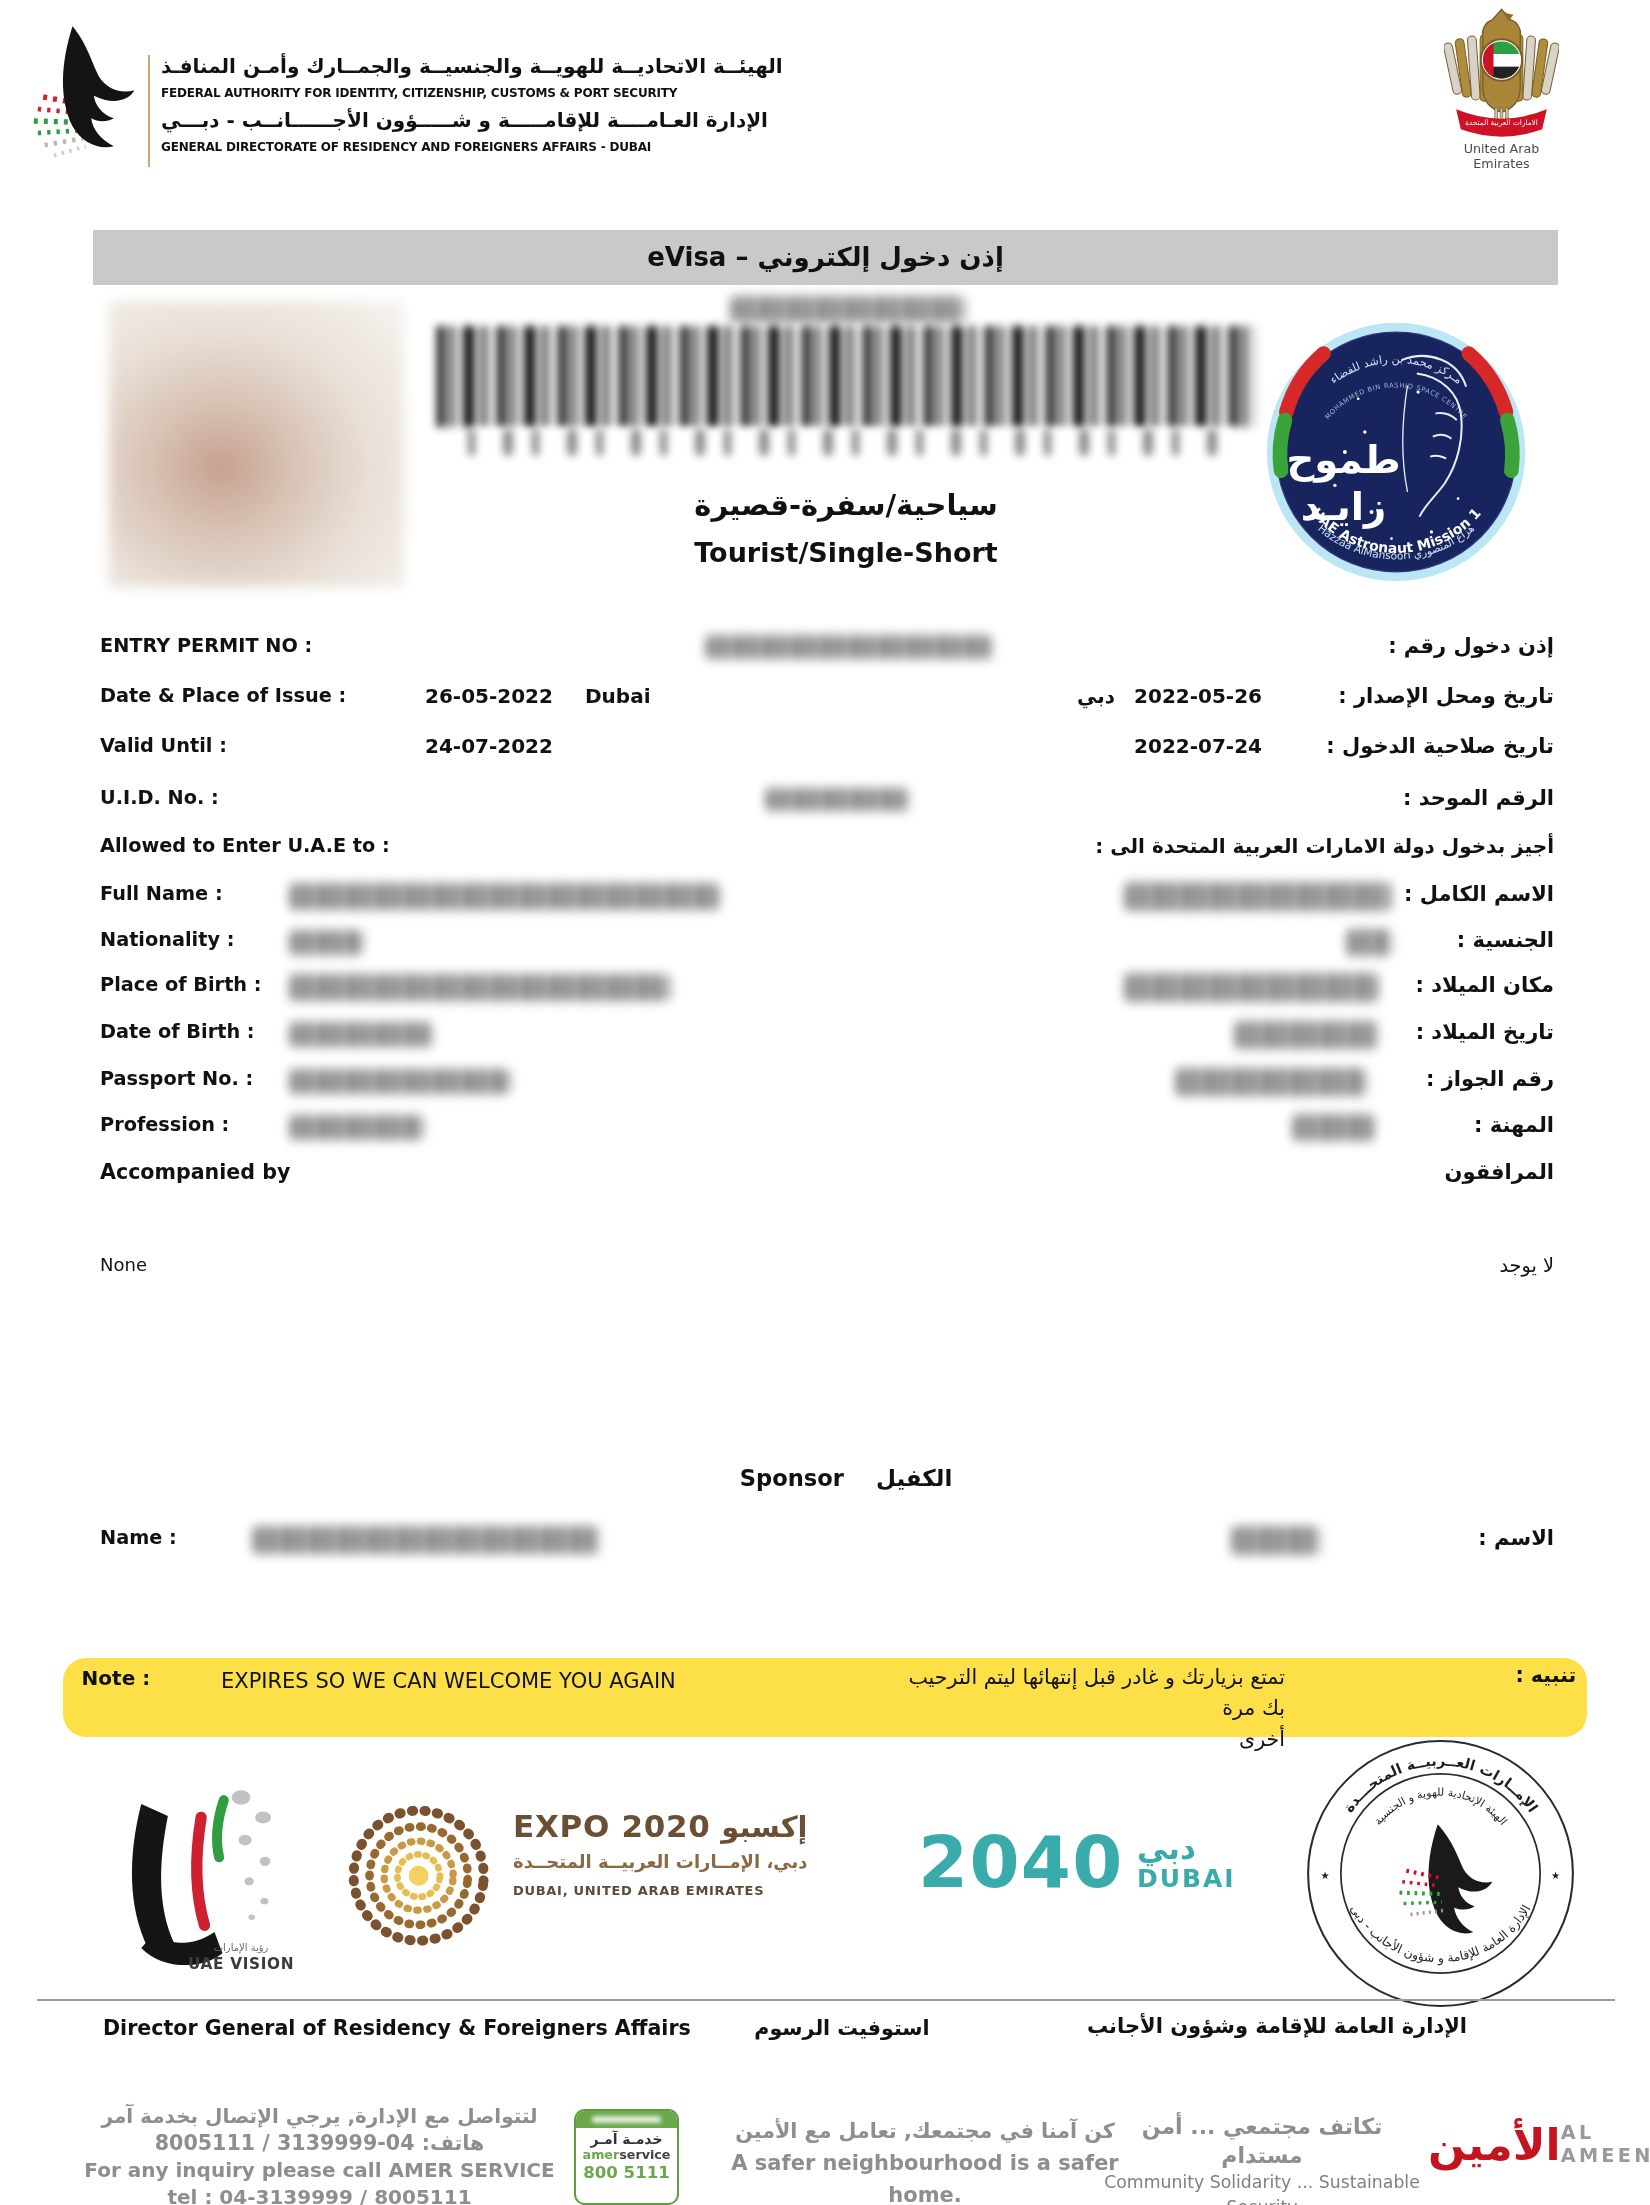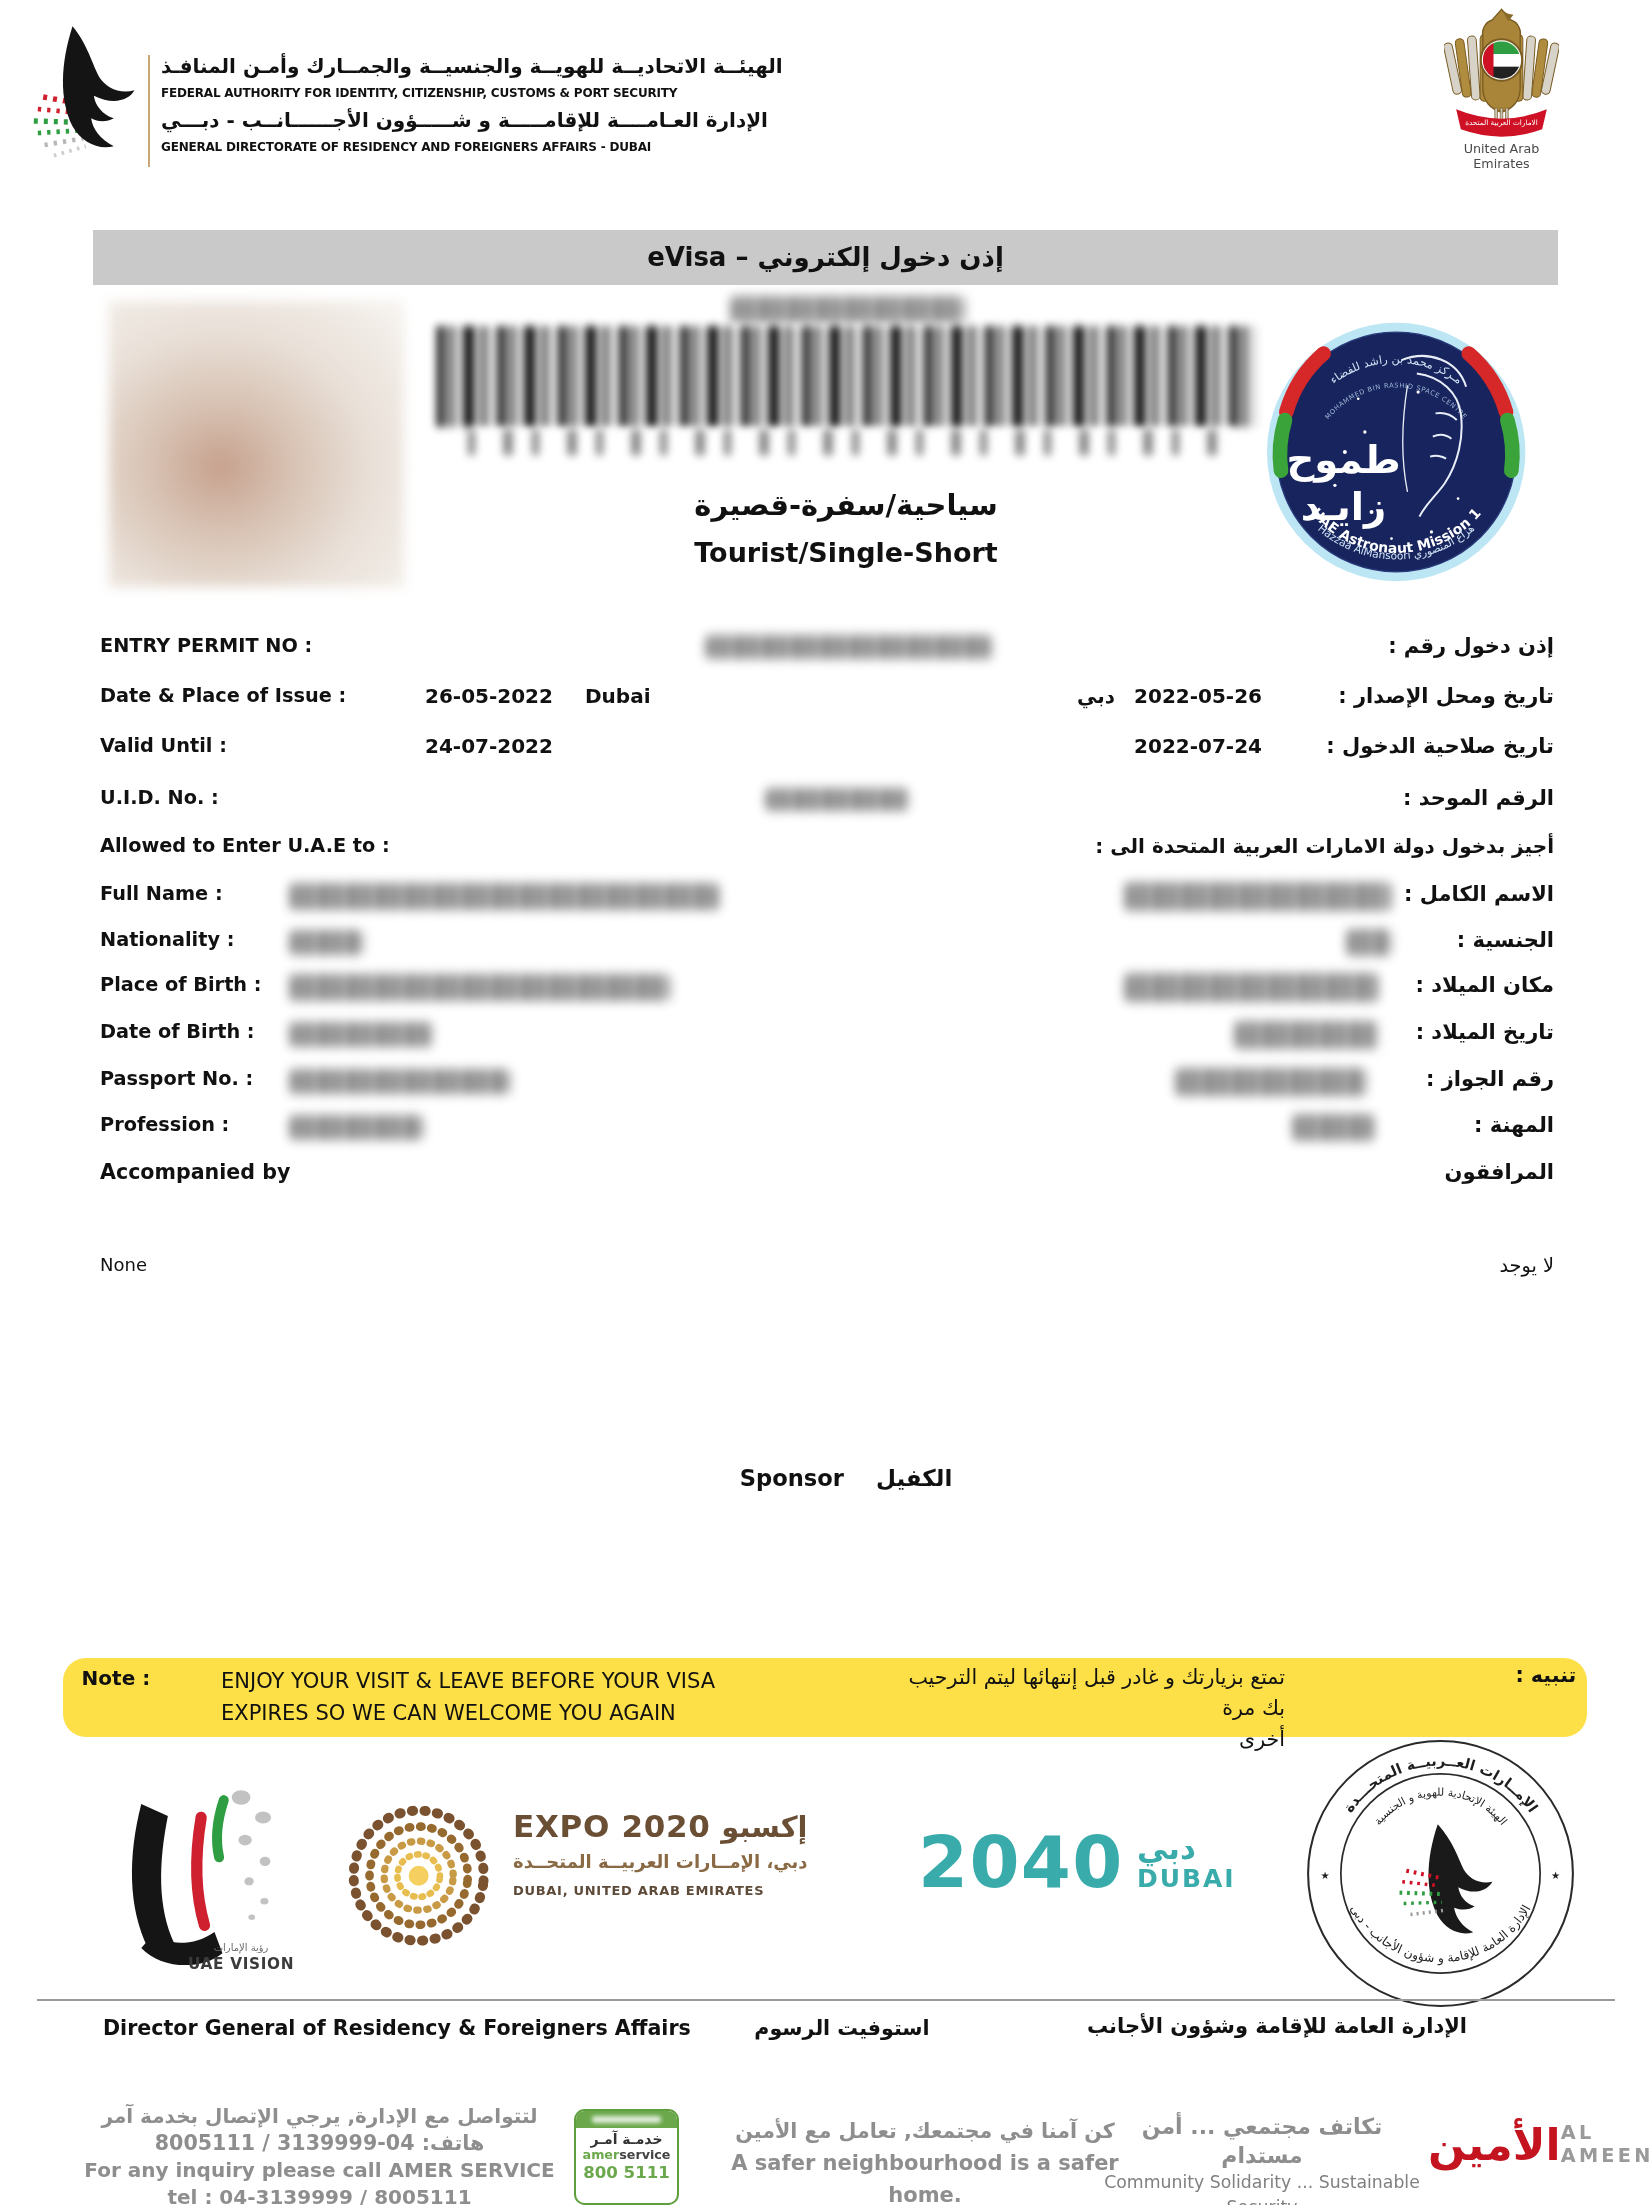--- a/index.html
+++ b/index.html
@@ -279,26 +279,31 @@
   <div class="frow" style="top:1254px">
     <span class="enl plain">None</span>
     <span class="arl plain" style="font-size:19.3px">لا يوجد</span>
   </div>
 
   <div class="sponsor-hdr">
     <span class="s-en">Sponsor</span>
     <span class="s-ar">الكفيل</span>
   </div>
 
+  <div class="frow" style="top:1526px">
+    <span class="enl">Name :</span>
+    <div class="redact" style="left:153px;top:0;width:346px;height:28px"></div>
+    <div class="redact" style="right:234px;top:0;width:88px;height:29px"></div>
+    <span class="arl">الاسم :</span>
+  </div>
 
 
   <div class="abs note-band">
     <span class="note-lbl">Note :</span>
     <div class="note-en">
-      <div>ENJOY YOUR VISIT &amp; LEAVE BEFORE YOUR VISA</div>
       <div>EXPIRES SO WE CAN WELCOME YOU AGAIN</div>
     </div>
     <div class="note-ar">
       <div>تمتع بزيارتك و غادر قبل إنتهائها ليتم الترحيب بك مرة</div>
       <div>أخرى</div>
     </div>
     <span class="note-lbl-ar">تنبيه :</span>
   </div>
 
   <svg class="abs" style="left:100px;top:1776px" width="193" height="200" viewBox="0 0 290 300">

